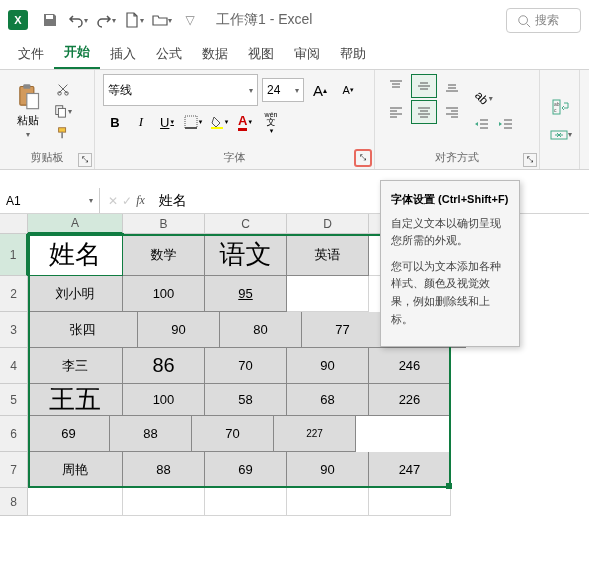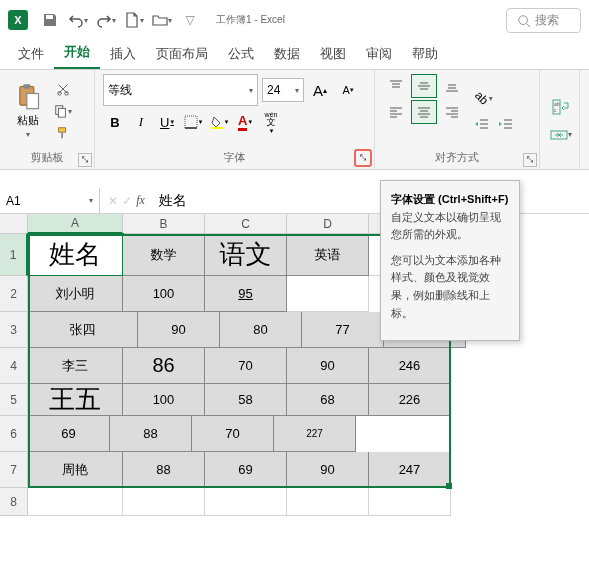--- a/index.html
+++ b/index.html
@@ -3,21 +3,21 @@
 <meta charset="utf-8">
 <style>
   * { margin: 0; padding: 0; box-sizing: border-box; }
   body { font-family: "Microsoft YaHei", sans-serif; font-size: 12px; background: #fff; width: 589px; height: 583px; overflow: hidden; position: relative; }
   
   
   .titlebar { height: 40px; background: #fff; display: flex; align-items: center; padding: 0 8px; }
   .app-icon { width: 20px; height: 20px; background: #107c41; border-radius: 3px; display: flex; align-items: center; justify-content: center; color: #fff; font-weight: bold; font-size: 11px; margin-right: 8px; }
   .qat-item { width: 28px; height: 28px; display: flex; align-items: center; justify-content: center; color: #444; cursor: pointer; }
   .qat-item svg { width: 16px; height: 16px; }
-  .title-text { margin-left: 12px; color: #666; font-size: 10px; }
+  .title-text { margin-left: 12px; color: #666; font-size: 14px; }
   .search-box { position: absolute; right: 8px; top: 8px; display: flex; align-items: center; border: 1px solid #ccc; border-radius: 4px; padding: 3px 10px; background: #fff; width: 75px; }
   .search-box svg { width: 14px; height: 14px; margin-right: 4px; }
   
   
   .tabs { height: 30px; display: flex; align-items: flex-end; padding: 0 8px; border-bottom: 1px solid #d4d4d4; }
   .tab { padding: 6px 10px; font-size: 13px; color: #444; cursor: pointer; }
   .tab.active { color: #107c41; border-bottom: 2px solid #107c41; font-weight: 600; }
   
   
   .ribbon { height: 100px; background: #f5f5f5; border-bottom: 1px solid #d4d4d4; display: flex; }
@@ -67,21 +67,21 @@
   .cell.data { background: #dcdcdc; border-right: 1px solid #888; border-bottom: 1px solid #888; font-size: 13px; }
   .cell.big { font-size: 26px; font-family: "SimSun", serif; }
   .cell.active { outline: 2px solid #107c41; outline-offset: -1px; background:#fff !important;}
   
   
   .selection-outline { position: absolute; border: 2px solid #107c41; pointer-events: none; }
   .selection-handle { position: absolute; width: 6px; height: 6px; background: #107c41; right: -3px; bottom: -3px; }
   
   
   .tooltip-box { position: absolute; top: 180px; left: 380px; width: 140px; background: #f5f5f5; border: 1px solid #bbb; box-shadow: 2px 2px 6px rgba(0,0,0,0.2); padding: 10px; font-size: 11px; line-height: 1.6; z-index: 100; }
-  .tooltip-title { font-weight: bold; }
+  .tooltip-title { font-weight: bold; margin-bottom: 6px; }
   .tooltip-para { margin-bottom: 8px; color: #444; }
   
   .chev { font-size: 8px; color: #666; }
 </style>
 </head>
 <body>
 
 <div class="titlebar">
   <div class="app-icon">X</div>
   <div class="qat-item">
@@ -123,21 +123,20 @@
         <line x1="11" y1="11" x2="15" y2="15" stroke="#888"></line>
       </svg>
     <span style="color:#888">搜索</span>
   </div>
 </div>
 
 <div class="tabs">
   <div class="tab">文件</div>
   <div class="tab active">开始</div>
   <div class="tab">插入</div>
-  <div class="tab">页面布局</div>
   <div class="tab">公式</div>
   <div class="tab">数据</div>
   <div class="tab">视图</div>
   <div class="tab">审阅</div>
   <div class="tab">帮助</div>
 </div>
 
 <div class="ribbon">
 
   <div class="ribbon-group" style="width:95px">

